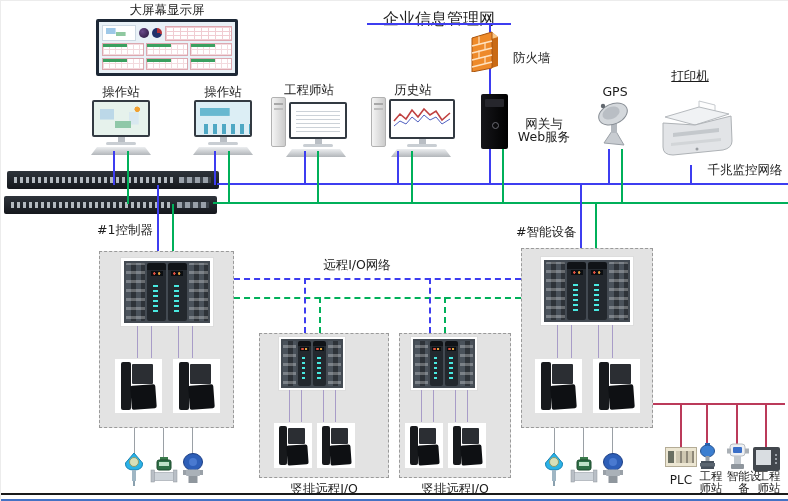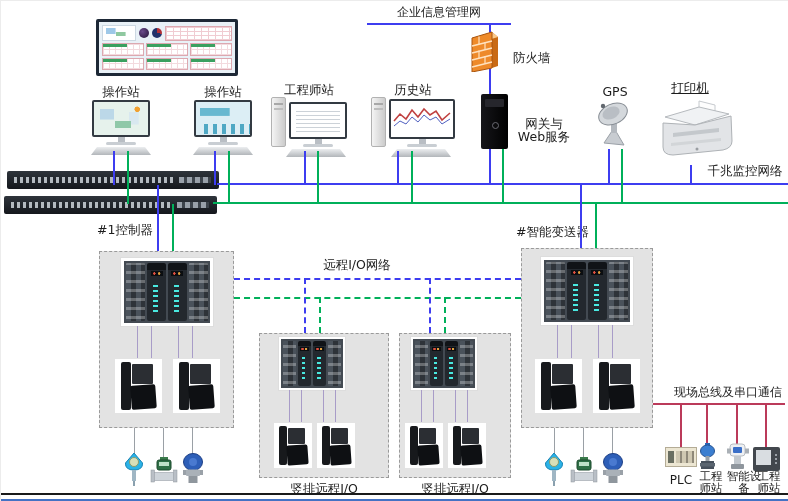--- a/index.html
+++ b/index.html
@@ -100,38 +100,39 @@
   .tempmon{position:absolute;background:#42474d;border-radius:2px;}
   .tempmon::before{content:"";position:absolute;left:12%;top:14%;width:56%;height:62%;background:#d9dde1;}
   .tempmon::after{content:"";position:absolute;right:10%;top:20%;width:2px;height:50%;
       background:repeating-linear-gradient(0deg,#9aa0a6 0 2px,transparent 2px 4px);}
 </style>
 </head>
 <body>
 
 <div id="canvas">
 
+  <div class="lbl" style="left:95px;top:2px;width:142px;">大屏幕显示屏</div>
   <div class="bigscreen" style="left:95px;top:18px;width:142px;height:57px;">
     <div class="bs-row1">
       <div class="bs-mini"></div>
       <div class="bs-circ purple"></div>
       <div class="bs-circ navy"></div>
       <div class="bs-tbl"></div>
     </div>
     <div class="bs-grid">
       <div class="bs-panel"></div>
       <div class="bs-panel"></div>
       <div class="bs-panel"></div>
       <div class="bs-panel"></div>
       <div class="bs-panel"></div>
       <div class="bs-panel"></div>
     </div>
   </div>
 
-  <div class="lbl" style="left:368px;top:5px;width:140px;font-size:12px;line-height:12px;">企业信息管理网</div>
+  <div class="lbl" style="left:368px;top:12px;width:140px;font-size:16px;line-height:12px;">企业信息管理网</div>
   <div class="hblue" style="left:366px;top:22px;width:144px;"></div>
   <div class="vblue" style="left:488px;top:23px;height:72px;"></div>
   <svg class="abs" style="left:466px;top:29px;" width="36" height="42" viewBox="0 0 36 42">
     <polygon points="25,2 31,7 31,36 25,38" fill="#c96a14"></polygon>
     <polygon points="5,8 25,2 31,7 11,13" fill="#fbc98a"></polygon>
     <polygon points="5,8 25,2 25,38 5,42" fill="#ee8a2a" stroke="#a85510" stroke-width="1"></polygon>
     <path d="M5 16 L25 11 M5 23 L25 18 M5 30 L25 25 M5 37 L25 32" stroke="#ffe2bf" stroke-width="1.3" fill="none"></path>
     <path d="M12 6.5 L12 14 M18 12 L18 19.5 M12 20.5 L12 28 M18 26 L18 33.5" stroke="#ffe2bf" stroke-width="1.2" fill="none"></path>
   </svg>
   <div class="lbl" style="left:512px;top:50px;">防火墙</div>
@@ -195,35 +196,35 @@
 
   <div class="lbl" style="left:592px;top:84px;width:44px;">GPS</div>
   <svg class="abs" style="left:594px;top:100px;" width="38" height="48" viewBox="0 0 38 48">
     <path d="M9 42 L19 27 L29 44 Z" fill="#c8ccd1" stroke="#9aa0a7"></path>
     <rect x="16" y="22" width="6" height="10" fill="#b4b9bf"></rect>
     <ellipse cx="18" cy="13" rx="15" ry="10" fill="#d4d8dc" stroke="#878d94" transform="rotate(-24 18 13)"></ellipse>
     <ellipse cx="16" cy="12" rx="9" ry="6" fill="#b9bec4" transform="rotate(-24 16 12)"></ellipse>
     <circle cx="8" cy="5" r="2.2" fill="#62686f"></circle>
   </svg>
 
-  <div class="lbl" style="left:660px;top:80px;width:58px;text-decoration:underline;">打印机</div>
+  <div class="lbl" style="left:660px;top:68px;width:58px;text-decoration:underline;">打印机</div>
   <svg class="abs" style="left:652px;top:98px;" width="84" height="66" viewBox="0 0 84 66">
     <polygon points="46,2 62,6 62,14 46,10" fill="#fdfdfd" stroke="#c6cace"></polygon>
     <polygon points="12,18 46,8 76,15 42,26" fill="#f0f2f4" stroke="#b6babe"></polygon>
     <path d="M10 24 L42 26 L78 17 L79 42 Q79 49 70 51 L20 56 Q10 56 10 48 Z" fill="#e2e4e7" stroke="#aeb2b6"></path>
     <polygon points="20,34 66,29 66,33 20,38" fill="#c4c8cc"></polygon>
     <polygon points="18,44 68,39 68,42 18,47" fill="#d2d5d8"></polygon>
     <circle cx="44" cy="50" r="1.5" fill="#9a9ea2"></circle>
   </svg>
 
   <div class="switch" style="left:6px;top:170px;width:212px;height:18px;"></div>
   <div class="switch" style="left:3px;top:195px;width:213px;height:18px;"></div>
   <div class="hblue" style="left:216px;top:182px;width:572px;"></div>
   <div class="hgreen" style="left:212px;top:201px;width:576px;"></div>
-  <div class="lbl" style="left:702px;top:163px;width:84px;">千兆监控网络</div>
+  <div class="lbl" style="left:702px;top:163px;width:84px;font-family:Liberation Mono, monospace;">千兆监控网络</div>
 
   <div class="vblue" style="left:112px;top:150px;height:34px;"></div>
   <div class="vgreen" style="left:126px;top:150px;height:53px;"></div>
   <div class="vblue" style="left:213px;top:150px;height:34px;"></div>
   <div class="vgreen" style="left:227px;top:150px;height:53px;"></div>
   <div class="vblue" style="left:303px;top:150px;height:34px;"></div>
   <div class="vgreen" style="left:316px;top:150px;height:53px;"></div>
   <div class="vblue" style="left:396px;top:150px;height:34px;"></div>
   <div class="vgreen" style="left:410px;top:150px;height:53px;"></div>
   <div class="vblue" style="left:488px;top:148px;height:36px;"></div>
@@ -252,21 +253,21 @@
       <i class="iom-bar"></i>
       <i class="iom-top"></i>
       <i class="iom-bot"></i>
     </div>
   <div class="iomod" style="left:172px;top:358px;width:47px;height:54px;">
       <i class="iom-bar"></i>
       <i class="iom-top"></i>
       <i class="iom-bot"></i>
     </div>
 
-  <div class="lbl" style="left:515px;top:224px;">#智能变送器</div>
+  <div class="lbl" style="left:515px;top:224px;">#智能设备</div>
   <div class="vblue" style="left:579px;top:184px;height:63px;"></div>
   <div class="vgreen" style="left:594px;top:203px;height:44px;"></div>
   <div class="cab" style="left:520px;top:247px;width:132px;height:180px;"></div>
   <div class="rackpanel" style="left:540px;top:256px;width:92px;height:68px;">
     <div class="rack">
         <div class="rack-side"></div>
         <div class="rack-cpu"></div>
         <div class="rack-cpu"></div>
         <div class="rack-side"></div>
       </div>
@@ -389,21 +390,20 @@
   </svg>
   <svg class="abs" style="left:600px;top:452px;" width="24" height="31" viewBox="0 0 24 31">
     <ellipse cx="12" cy="9" rx="9.5" ry="8.5" fill="#2e5fb8" stroke="#1d3f85"></ellipse>
     <circle cx="12" cy="9" r="4" fill="#4a7ad0"></circle>
     <rect x="2" y="17" width="4.5" height="5" fill="#9aa1a8"></rect>
       <rect x="17.5" y="17" width="4.5" height="5" fill="#9aa1a8"></rect>
     <rect x="5" y="16.5" width="14" height="6.5" rx="1" fill="#aab1b8"></rect>
     <rect x="7.5" y="23" width="9" height="7" fill="#8f969d"></rect>
   </svg>
 
-  <div class="lbl" style="left:668px;top:384px;width:118px;font-size:12px;">现场总线及串口通信</div>
   <div class="hmaroon" style="left:652px;top:402px;width:132px;"></div>
   <div class="vmaroon" style="left:679px;top:404px;height:42px;"></div>
   <div class="vmaroon" style="left:705px;top:404px;height:40px;"></div>
   <div class="vmaroon" style="left:735px;top:404px;height:40px;"></div>
   <div class="vmaroon" style="left:764px;top:404px;height:42px;"></div>
 
   <div class="plc" style="left:664px;top:446px;width:32px;height:20px;"></div>
   <svg class="abs" style="left:699px;top:442px;" width="15" height="27" viewBox="0 0 15 27">
     <rect x="5" y="0" width="5" height="3" fill="#2a68b8"></rect>
     <ellipse cx="7.5" cy="8" rx="7" ry="6" fill="#3b7ed0" stroke="#235090"></ellipse>

